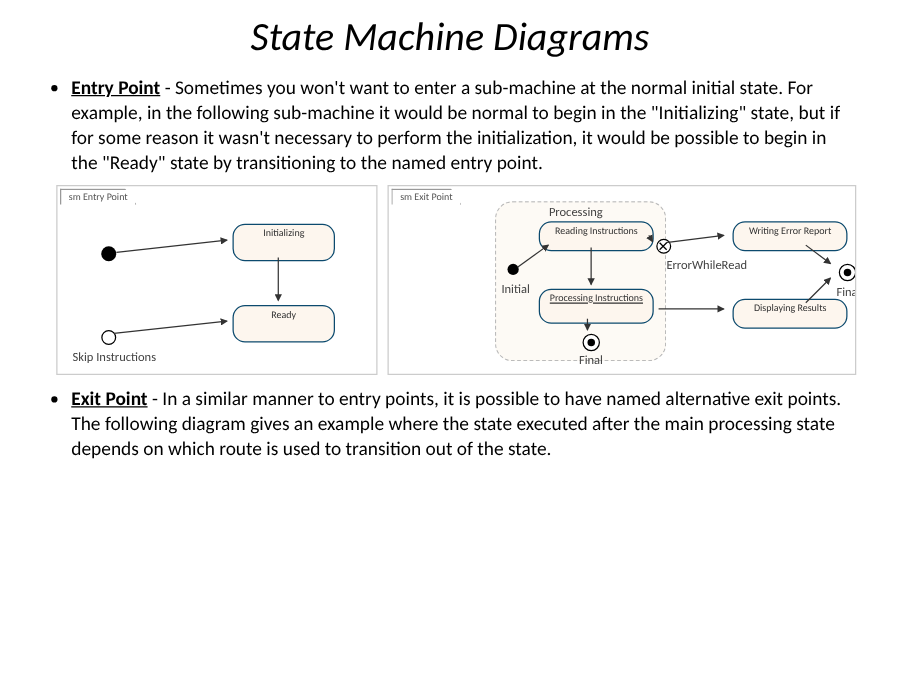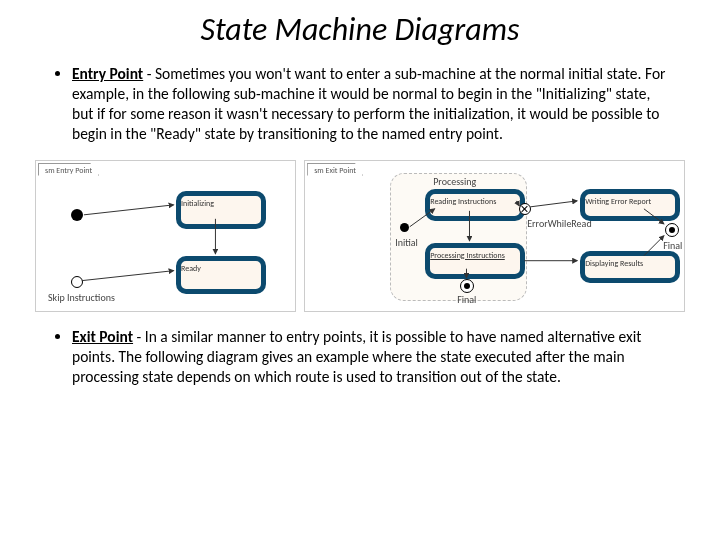--- a/index.html
+++ b/index.html
@@ -15,29 +15,29 @@
   .slide {
     padding: 10px 35px;
   }
   .title {
     font-size: 32px;
     text-align: center;
     font-weight: 400;
     margin: 0 0 12px 0;
     font-style: italic;
   }
-  ul.main { margin: 15px; padding-left: 22px; }
+  ul.main { margin: 0; padding-left: 22px; }
   ul.main > li { font-size: 15.5px; line-height: 1.3; margin-bottom: 6px; }
   ul.main > li .term { font-weight: 700; }
   .term u { text-decoration: underline; }
   .body { font-weight: 400; }
   .diagrams {
     display: flex;
     gap: 8px;
-    margin: 6px 0 10px 0;
+    margin: 6px 0 10px 10px;
   }
   .panel {
     border: 1px solid #ccc;
     position: relative;
     background: #fff;
     font-size: 8px;
     color: #555;
     overflow: hidden;
   }
   .panel-left { width: 260px; height: 150px; }
@@ -47,24 +47,24 @@
     top: 2px; left: 2px;
     border: 1px solid #999;
     border-bottom: none;
     padding: 1px 6px;
     background: #fff;
     font-size: 8px;
     clip-path: polygon(0 0, 85% 0, 100% 100%, 0 100%);
   }
   .sstate {
     position: absolute;
-    border: 5px solid #0c4a6e;
+    border: 1px solid #0c4a6e;
     border-radius: 10px;
     background: #fdf6ee;
-    text-align: left;
+    text-align: center;
     font-size: 8px;
     padding-top: 2px;
     color: #333;
   }
   .initial-dot {
     position: absolute;
     width: 12px; height: 12px;
     border-radius: 50%;
     background: #000;
   }

